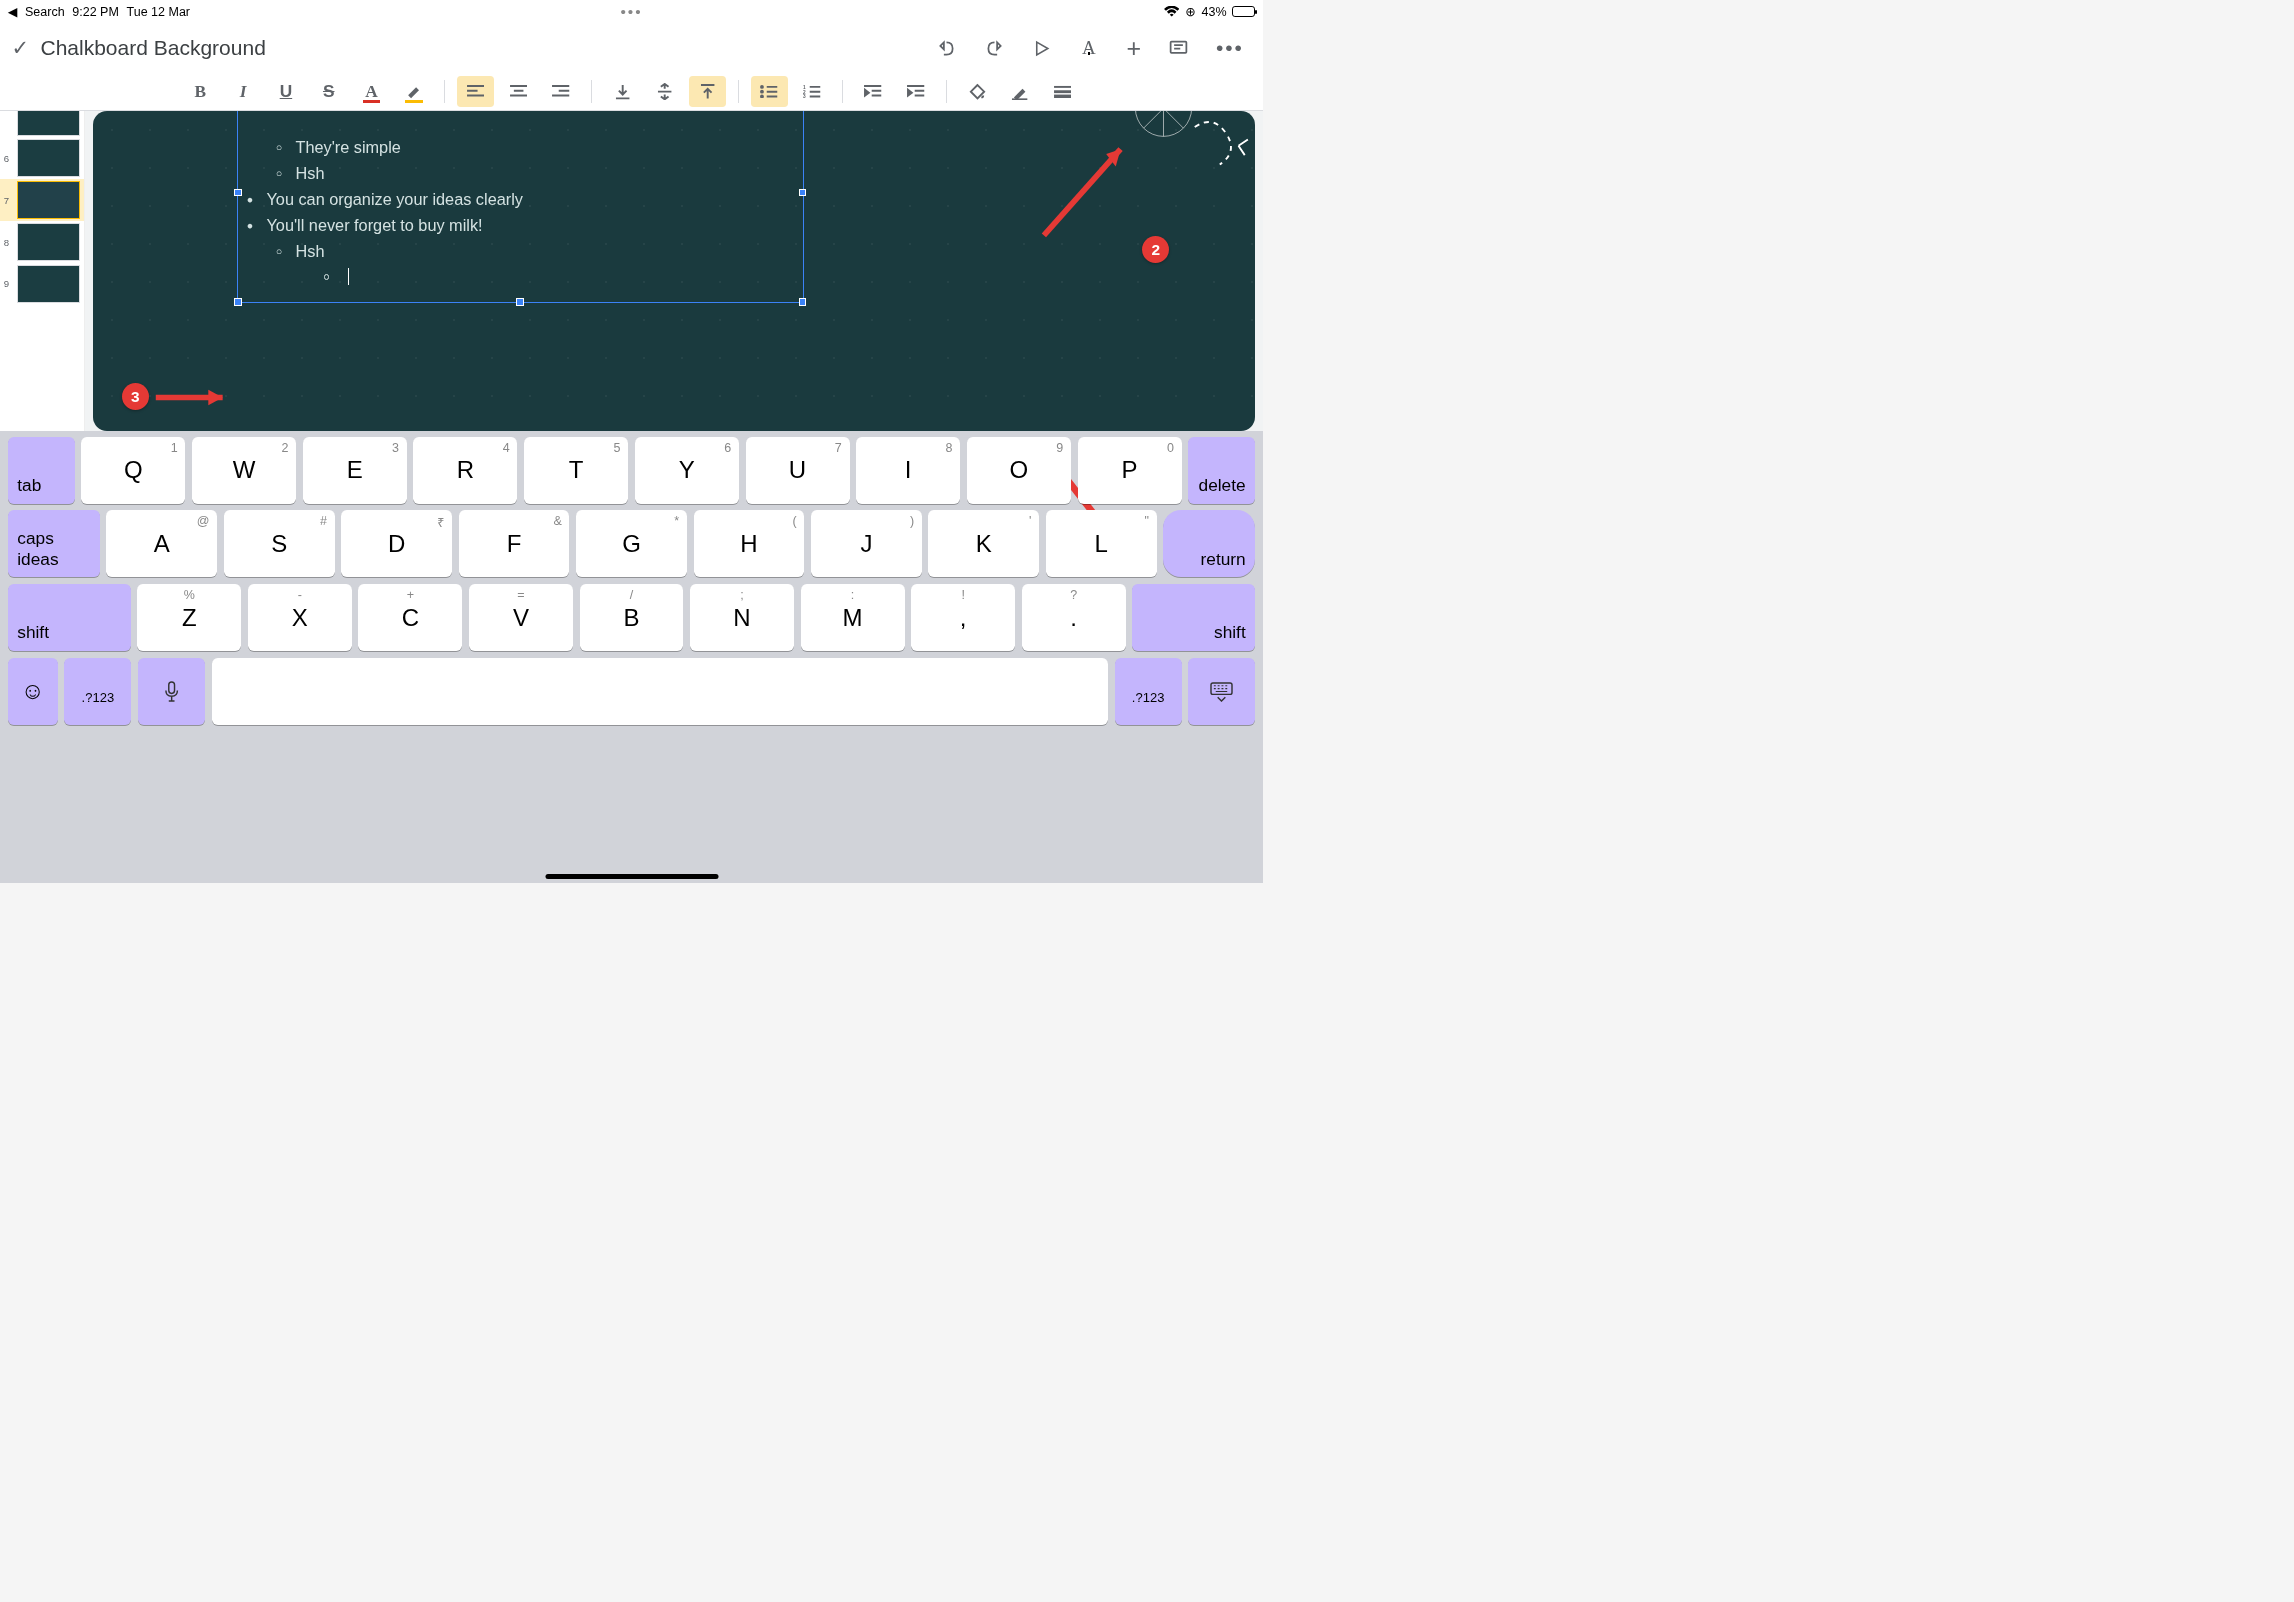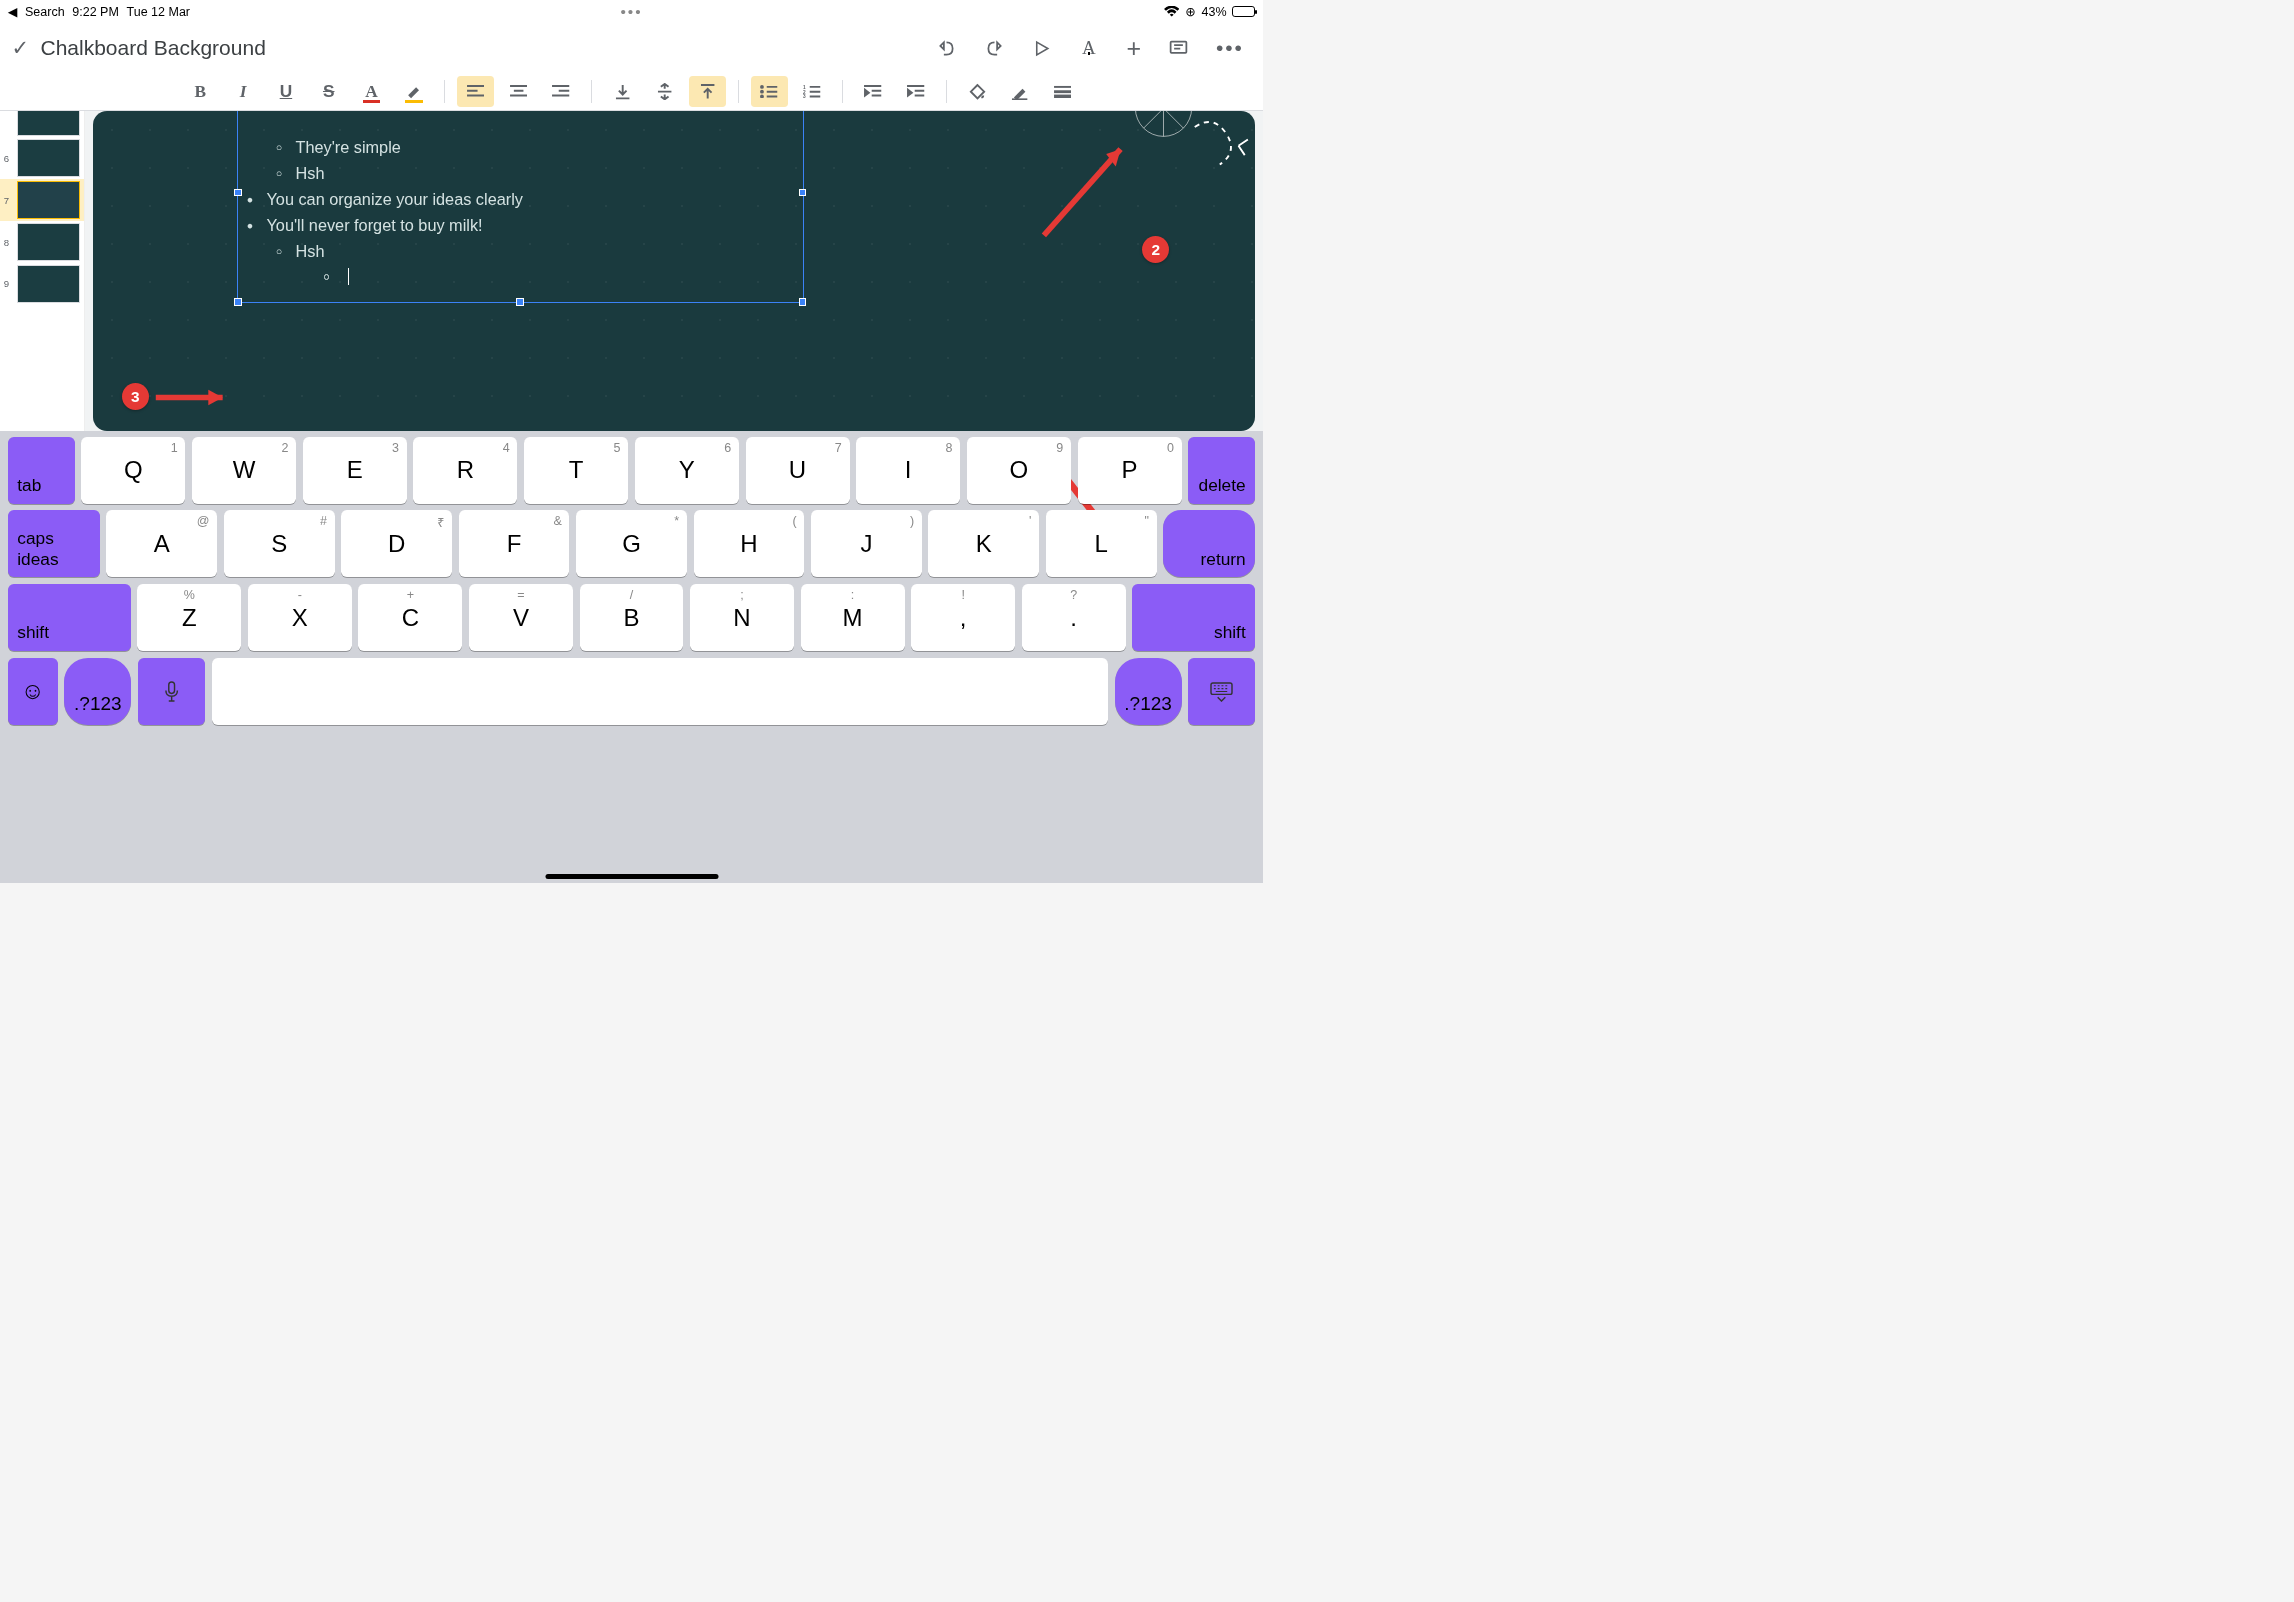--- a/index.html
+++ b/index.html
@@ -165,24 +165,24 @@
   .key {
     background:#fff; border-radius:5.8px; height:67px;
     display:flex; align-items:center; justify-content:center;
     font-size:24px; color:#000;
     box-shadow: 0 1px 0 rgba(0,0,0,.3);
     position:relative;
     flex:1;
   }
   .key .hint { position:absolute; top:3.8px; right:7.7px; font-size:12.5px; color:#888;}
   .key .hint-c { position:absolute; top:3.8px; left:0; right:0; text-align:center; font-size:12.5px; color:#888;}
-  .key.gray { background:#8b5cf6; }
+  .key.gray { background:#c4b5fd; }
   .key.label-bl { align-items:flex-end; justify-content:flex-start; padding:0 0 7.7px 9.6px; font-size:17.3px;}
   .key.label-br { align-items:flex-end; justify-content:flex-end; padding:0 9.6px 7.7px 0; font-size:17.3px;}
-  .key.label-bc { align-items:flex-end; justify-content:center; padding:0 0 10px 0; font-size:19px;border-radius:24px;}
+  .key.label-bc { align-items:flex-end; justify-content:center; padding:0 0 20px 0; font-size:13px;}
   .home-ind { position:absolute; bottom:3.8px; left:50%; transform:translateX(-50%); width:173px; height:4.8px; background:#000; border-radius:2.9px;}
 
   svg { display:block; }
 </style>
 </head>
 <body>
 
 <div class="status-bar">
   <div class="status-left">
     <span class="back-caret">◀</span>

